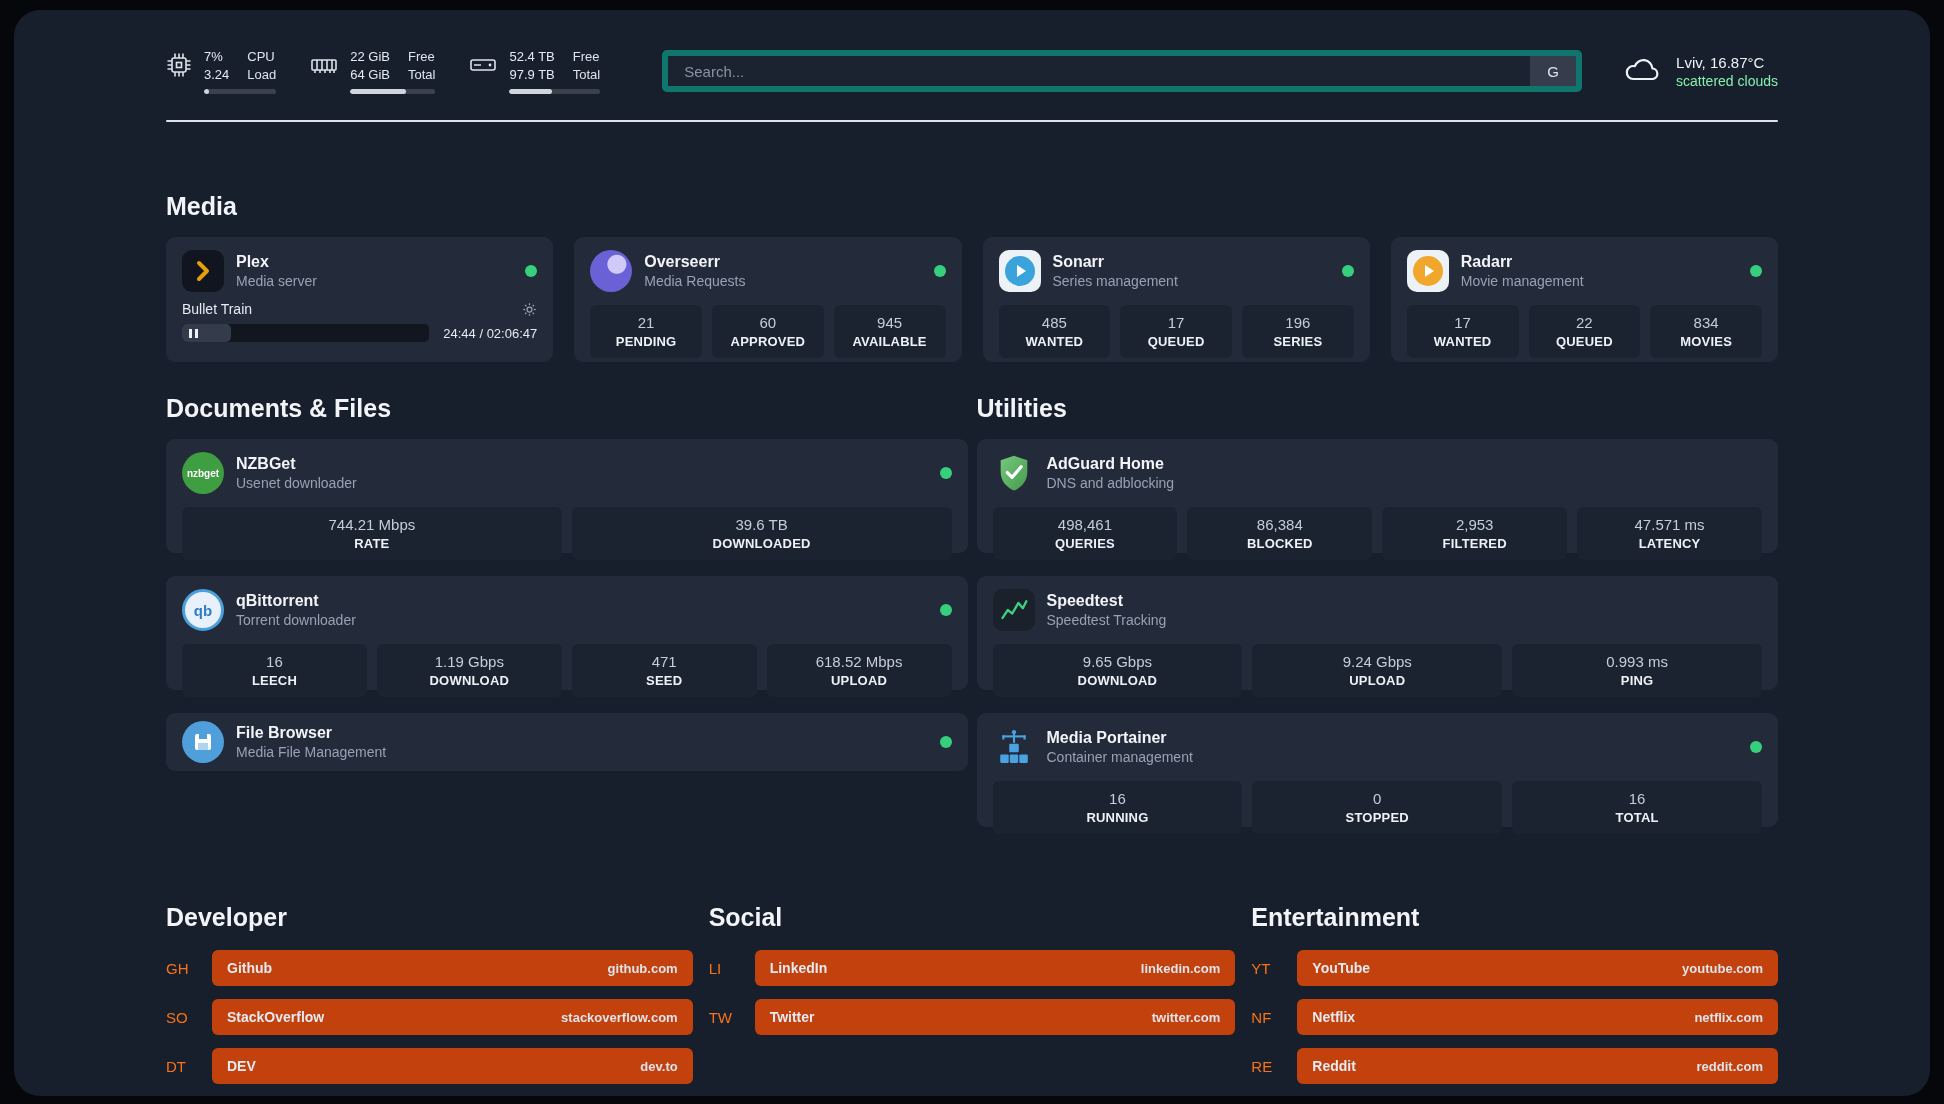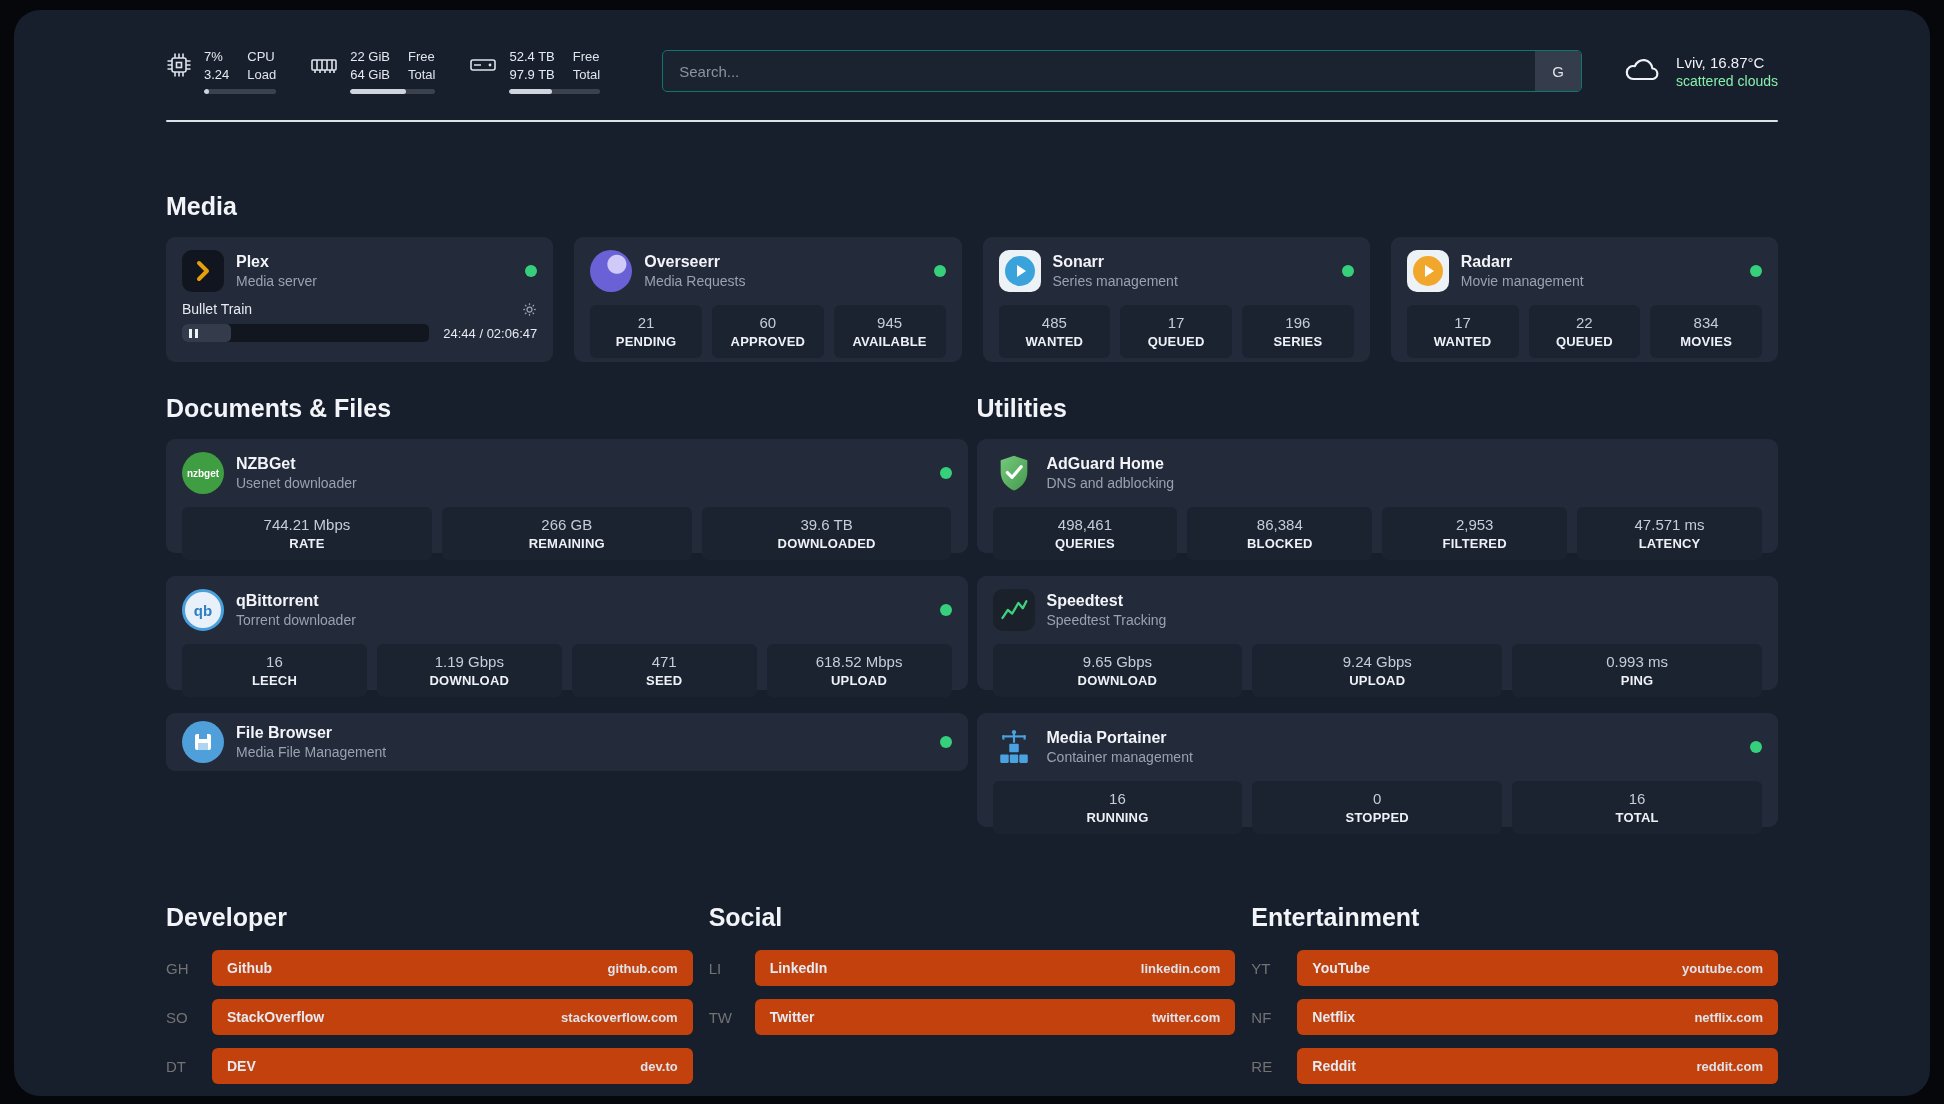--- a/index.html
+++ b/index.html
@@ -11,21 +11,21 @@
   .topbar { margin-top:38px; display:flex; align-items:center; }
   .metric { display:flex; align-items:flex-start; gap:12px; margin-right:34px; }
   .m-icon { margin-top:4px; }
   .m-body { display:flex; flex-direction:column; }
   .m-rows { display:flex; gap:18px; }
   .m-col { display:flex; flex-direction:column; color:#e6eaf1; font-size:13px; line-height:1.35; }
   .m-col.labels { color:#dfe4ec; }
   .m-bar { margin-top:6px; width:100%; height:5px; border-radius:3px; background:rgba(255,255,255,0.16); overflow:hidden; }
   .m-fill { height:100%; background:#cfd4dd; border-radius:3px; }
 
-  .searchwrap { flex:1; margin:0 40px 0 28px; height:42px; background:#1b2230; border:1px solid #0f766e; border-radius:5px; display:flex; align-items:stretch; overflow:hidden; }
+  .searchwrap { flex:1; margin:0 40px 0 28px; height:42px; background:#1b2230; border:6px solid #0f766e; border-radius:5px; display:flex; align-items:stretch; overflow:hidden; }
   .search-input { flex:1; background:transparent; border:none; outline:none; color:#dfe3ea; font-size:15px; padding:0 16px; font-family:"Liberation Sans", sans-serif; }
   .search-input::placeholder { color:#8a93a3; }
   .g-btn { width:46px; background:#353d4c; color:#dfe3ea; font-size:15px; display:flex; align-items:center; justify-content:center; cursor:pointer; }
 
   .weather { display:flex; align-items:center; gap:12px; }
   .w-text { display:flex; flex-direction:column; }
   .w-line1 { color:#eef1f6; font-size:15px; }
   .w-line2 { color:#86efac; font-size:14px; margin-top:2px; }
 
   .divider { margin-top:26px; height:2px; background:#e8ecf2; border-radius:1px; opacity:0.95; }
@@ -77,21 +77,21 @@
   .two-col { margin-top:32px; display:grid; grid-template-columns:1fr 1fr; gap:9px; align-items:start; }
   .col-cards { margin-top:16px; display:flex; flex-direction:column; gap:23px; }
   .tall-card { height:114px; }
   .short-card { height:58px; display:flex; align-items:center; }
   .short-card .card-header { width:100%; }
 
   
   .bookmarks { margin-top:76px; display:grid; grid-template-columns:1fr 1fr 1fr; gap:16px; padding-bottom:30px; }
   .bm-heading { font-size:25px; font-weight:600; color:#f2f4f8; margin-bottom:18px; }
   .bm-row { display:flex; align-items:center; margin-bottom:13px; }
-  .bm-abbr { width:46px; flex-shrink:0; color:#737373; font-size:15px; }
+  .bm-abbr { width:46px; flex-shrink:0; color:#f97316; font-size:15px; }
   .bm-bar { flex:1; height:36px; background:#c2410c; border-radius:6px; display:flex; align-items:center; padding:0 15px; cursor:pointer;font-weight:bold; }
   .bm-name { color:#e6eaf1; font-size:14px; }
   .bm-url { margin-left:auto; color:#dfe3ea; font-size:13px; }
 </style>
 </head>
 <body>
 
 <div class="panel">
 <div class="content">
 
@@ -358,24 +358,20 @@
               <div class="app-sub">Usenet downloader</div>
             </div>
             <span class="status-dot"></span>
           </div>
           <div class="stats">
             <div class="stat">
               <div class="stat-value">744.21 Mbps</div>
               <div class="stat-label">RATE</div>
             </div>
             <div class="stat">
-              <div class="stat-value">266 GB</div>
-              <div class="stat-label">REMAINING</div>
-            </div>
-            <div class="stat">
               <div class="stat-value">39.6 TB</div>
               <div class="stat-label">DOWNLOADED</div>
             </div>
           </div>
         </div>
 
         <div class="card tall-card">
           <div class="card-header">
             <div class="app-icon qbit">qb</div>
             <div class="app-titles">

